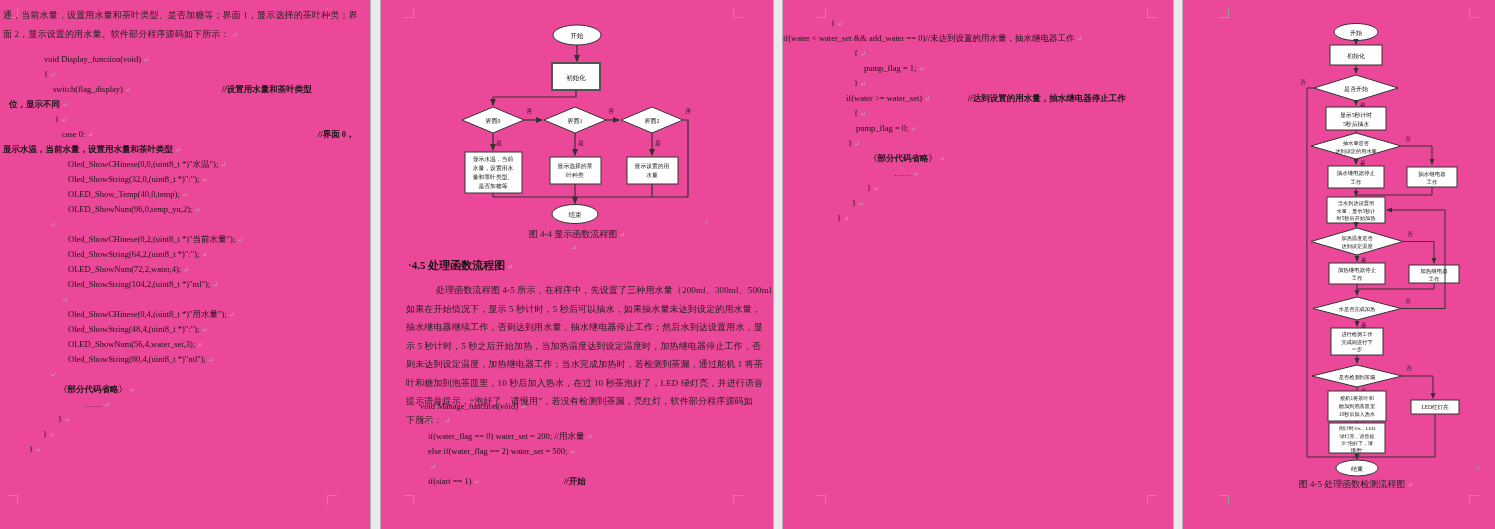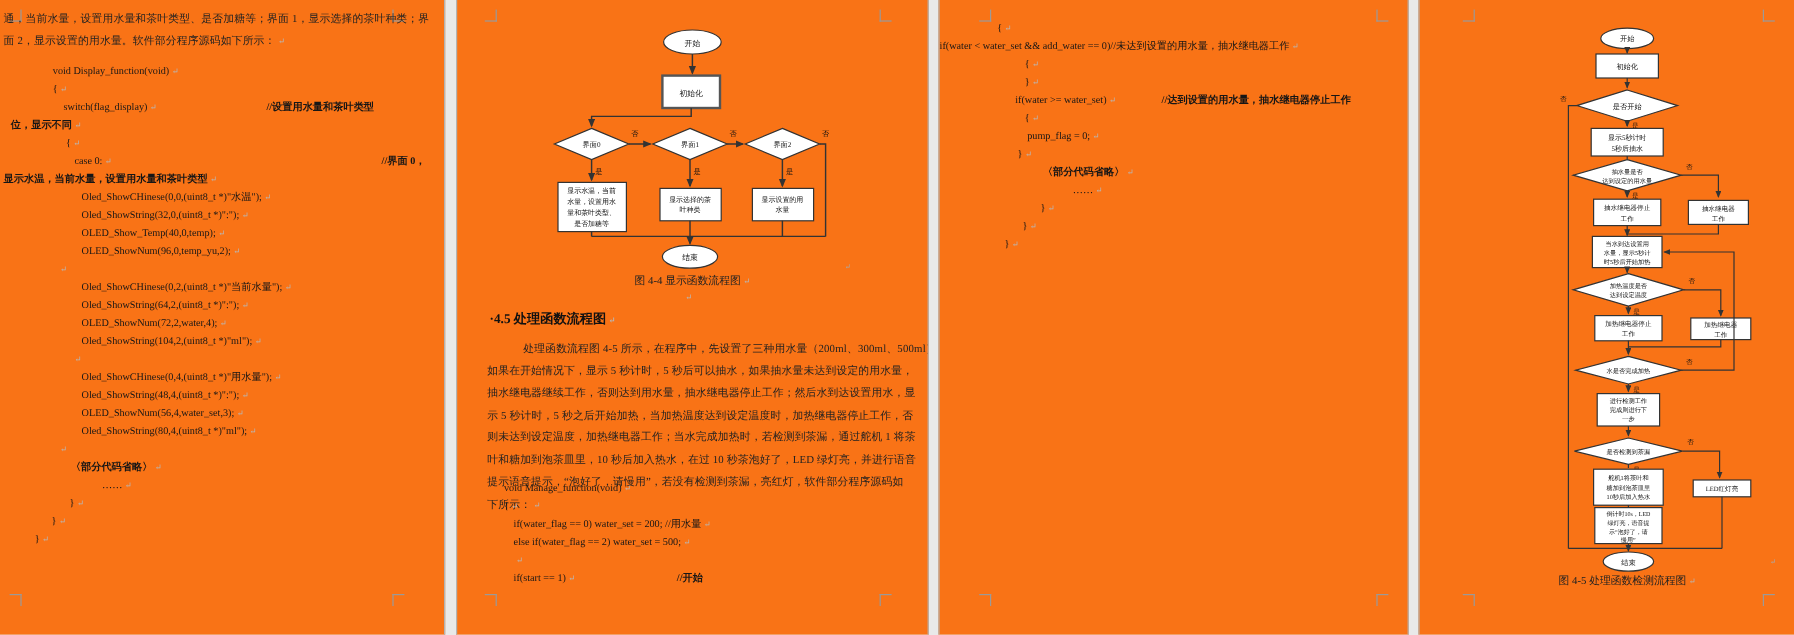--- a/index.html
+++ b/index.html
@@ -2,21 +2,21 @@
 <html><head>
 <meta charset="utf-8">
 <style>
   html,body{margin:0;padding:0;}
   body{
     width:1495px;height:529px;position:relative;overflow:hidden;
     background:#e9e9e9;
     font-family:"Liberation Serif","DejaVu Serif",serif;
     color:#1a1a1a;
   }
-  .page{position:absolute;top:0;height:529px;background:#f97316;overflow:hidden;}
+  .page{position:absolute;top:0;height:529px;background:#ec4899;overflow:hidden;}
   #page1{left:0;width:370px;border-right:1px solid #b3b3b3;}
   #page2{left:380px;width:392px;border-left:1px solid #b3b3b3;border-right:1px solid #b3b3b3;}
   #page3{left:782px;width:390px;border-left:1px solid #b3b3b3;border-right:1px solid #b3b3b3;}
   #page4{left:1182px;width:313px;border-left:1px solid #b3b3b3;}
 
   
   .mark{position:absolute;width:9px;height:9px;}
   .mark.tl{border-right:1px solid #9a9a9a;border-bottom:1px solid #9a9a9a;}
   .mark.tr{border-left:1px solid #9a9a9a;border-bottom:1px solid #9a9a9a;}
   .mark.bl{border-right:1px solid #9a9a9a;border-top:1px solid #9a9a9a;}
@@ -178,20 +178,21 @@
 
 <div class="page" id="page3">
   <div class="mark tl" style="left:33px;top:8px"></div>
   <div class="mark tr" style="left:364px;top:8px"></div>
   <div class="mark bl" style="left:33px;top:495px"></div>
   <div class="mark br" style="left:364px;top:495px"></div>
   <div class="code" style="left:0;top:16px;width:390px">
       <div class="cl"><span class="ct" style="padding-left: 48px;">{</span></div>
       <div class="cl"><span class="ct" style="">if(water &lt; water_set &amp;&amp; add_water == 0)//未达到设置的用水量，抽水继电器工作</span></div>
       <div class="cl"><span class="ct" style="padding-left: 71px;">{</span></div>
+      <div class="cl"><span class="ct" style="padding-left: 81px;">pump_flag = 1;</span></div>
       <div class="cl"><span class="ct" style="padding-left: 71px;">}</span></div>
       <div class="cl"><span class="ct" style="padding-left: 63px;">if(water &gt;= water_set)</span><span class="cm" style="left: 185px;">//达到设置的用水量，抽水继电器停止工作</span></div>
       <div class="cl"><span class="ct" style="padding-left: 71px;">{</span></div>
       <div class="cl"><span class="ct" style="padding-left: 73px;">pump_flag = 0;</span></div>
       <div class="cl"><span class="ct" style="padding-left: 65px;">}</span></div>
       <div class="cl"><span class="ct b" style="padding-left: 86px;">〈部分代码省略〉</span></div>
       <div class="cl"><span class="ct" style="padding-left: 111px;">……</span></div>
       <div class="cl"><span class="ct" style="padding-left: 84px;">}</span></div>
       <div class="cl"><span class="ct" style="padding-left: 69px;">}</span></div>
       <div class="cl"><span class="ct" style="padding-left: 54px;">}</span></div>

